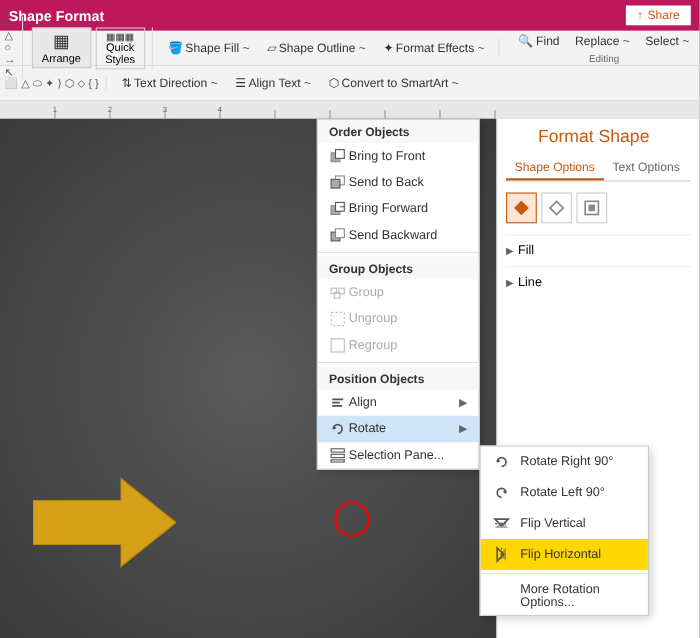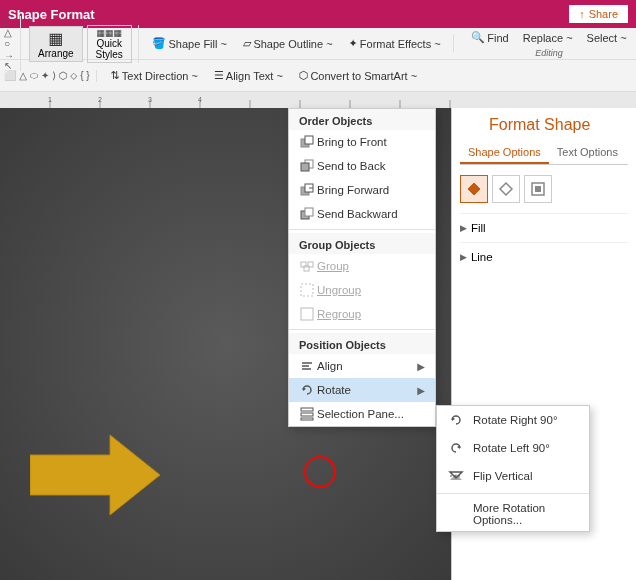--- a/index.html
+++ b/index.html
@@ -195,21 +195,20 @@
 
     .menu-divider {
       height: 1px;
       background: #e0e0e0;
       margin: 3px 0;
     }
 
     .menu-item.disabled {
       color: #aaa;
       cursor: default;
-      text-decoration: underline;
     }
 
     
     .submenu {
       position: absolute;
       left: 436px;
       top: 390px;
       width: 154px;
       background: white;
       border: 1px solid #ccc;
@@ -338,21 +337,20 @@
       display: flex;
       flex-direction: column;
       align-items: center;
       gap: 2px;
       padding: 0 4px;
     }
 
     .editing-label {
       font-size: 9px;
       color: #666;
-      font-style: italic;
     }
 
     .ribbon-icon-row {
       display: flex;
       gap: 2px;
     }
   </style>
 </head>
 <body>
 
@@ -648,20 +646,30 @@
     <span class="item-icon">
       <svg width="16" height="16" viewBox="0 0 16 16">
         <polygon points="2,4 8,10 14,4" fill="none" stroke="#555" stroke-width="1.5"></polygon>
         <polygon points="2,12 8,6 14,12" fill="#555" opacity="0.5"></polygon>
         <line x1="2" y1="8" x2="14" y2="8" stroke="#555" stroke-width="1" stroke-dasharray="2,2"></line>
       </svg>
     </span>
     <span>Flip Vertical</span>
   </div>
 
+  <div class="submenu-item highlighted">
+    <span class="item-icon">
+      <svg width="16" height="16" viewBox="0 0 16 16">
+        <polygon points="4,2 10,8 4,14" fill="none" stroke="#555" stroke-width="1.5"></polygon>
+        <polygon points="12,2 6,8 12,14" fill="#555" opacity="0.5"></polygon>
+        <line x1="8" y1="2" x2="8" y2="14" stroke="#555" stroke-width="1" stroke-dasharray="2,2"></line>
+      </svg>
+    </span>
+    <span>Flip Horizontal</span>
+  </div>
 
   <div style="height:1px; background:#e0e0e0; margin:3px 0;"></div>
 
   <div class="submenu-item">
     <span class="item-icon"></span>
     <span>More Rotation Options...</span>
   </div>
 </div>
 
 </body></html>

